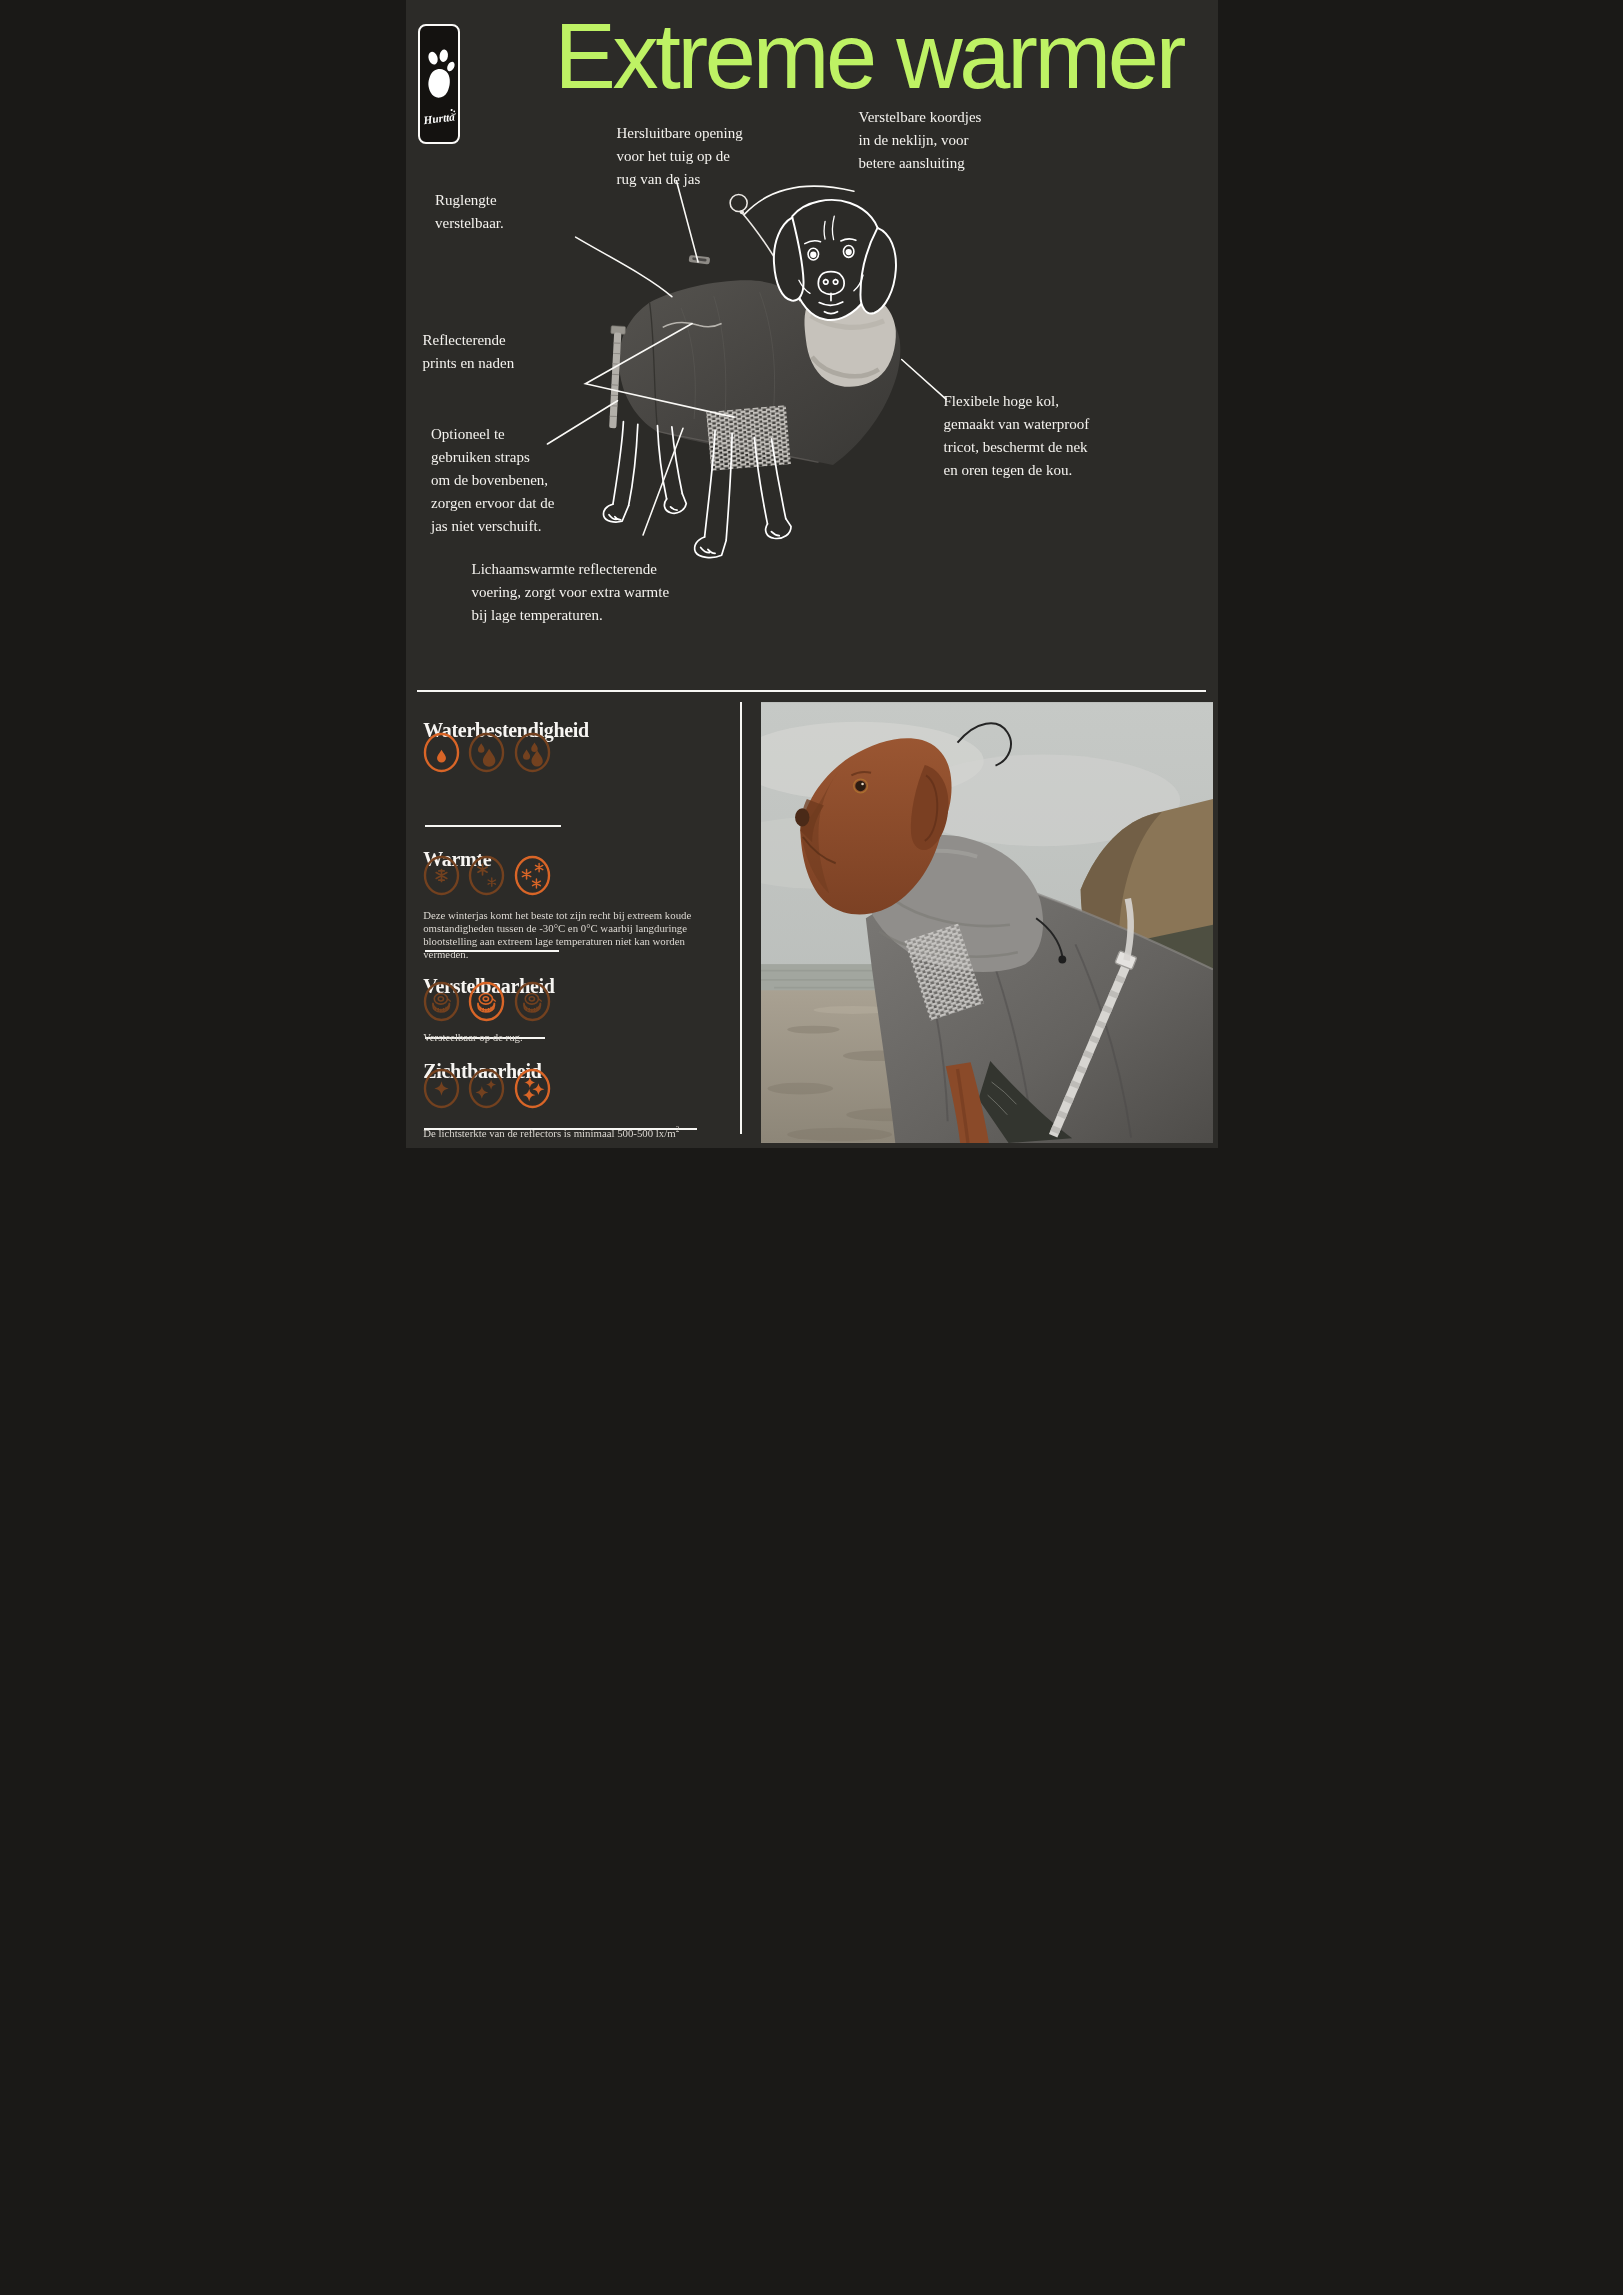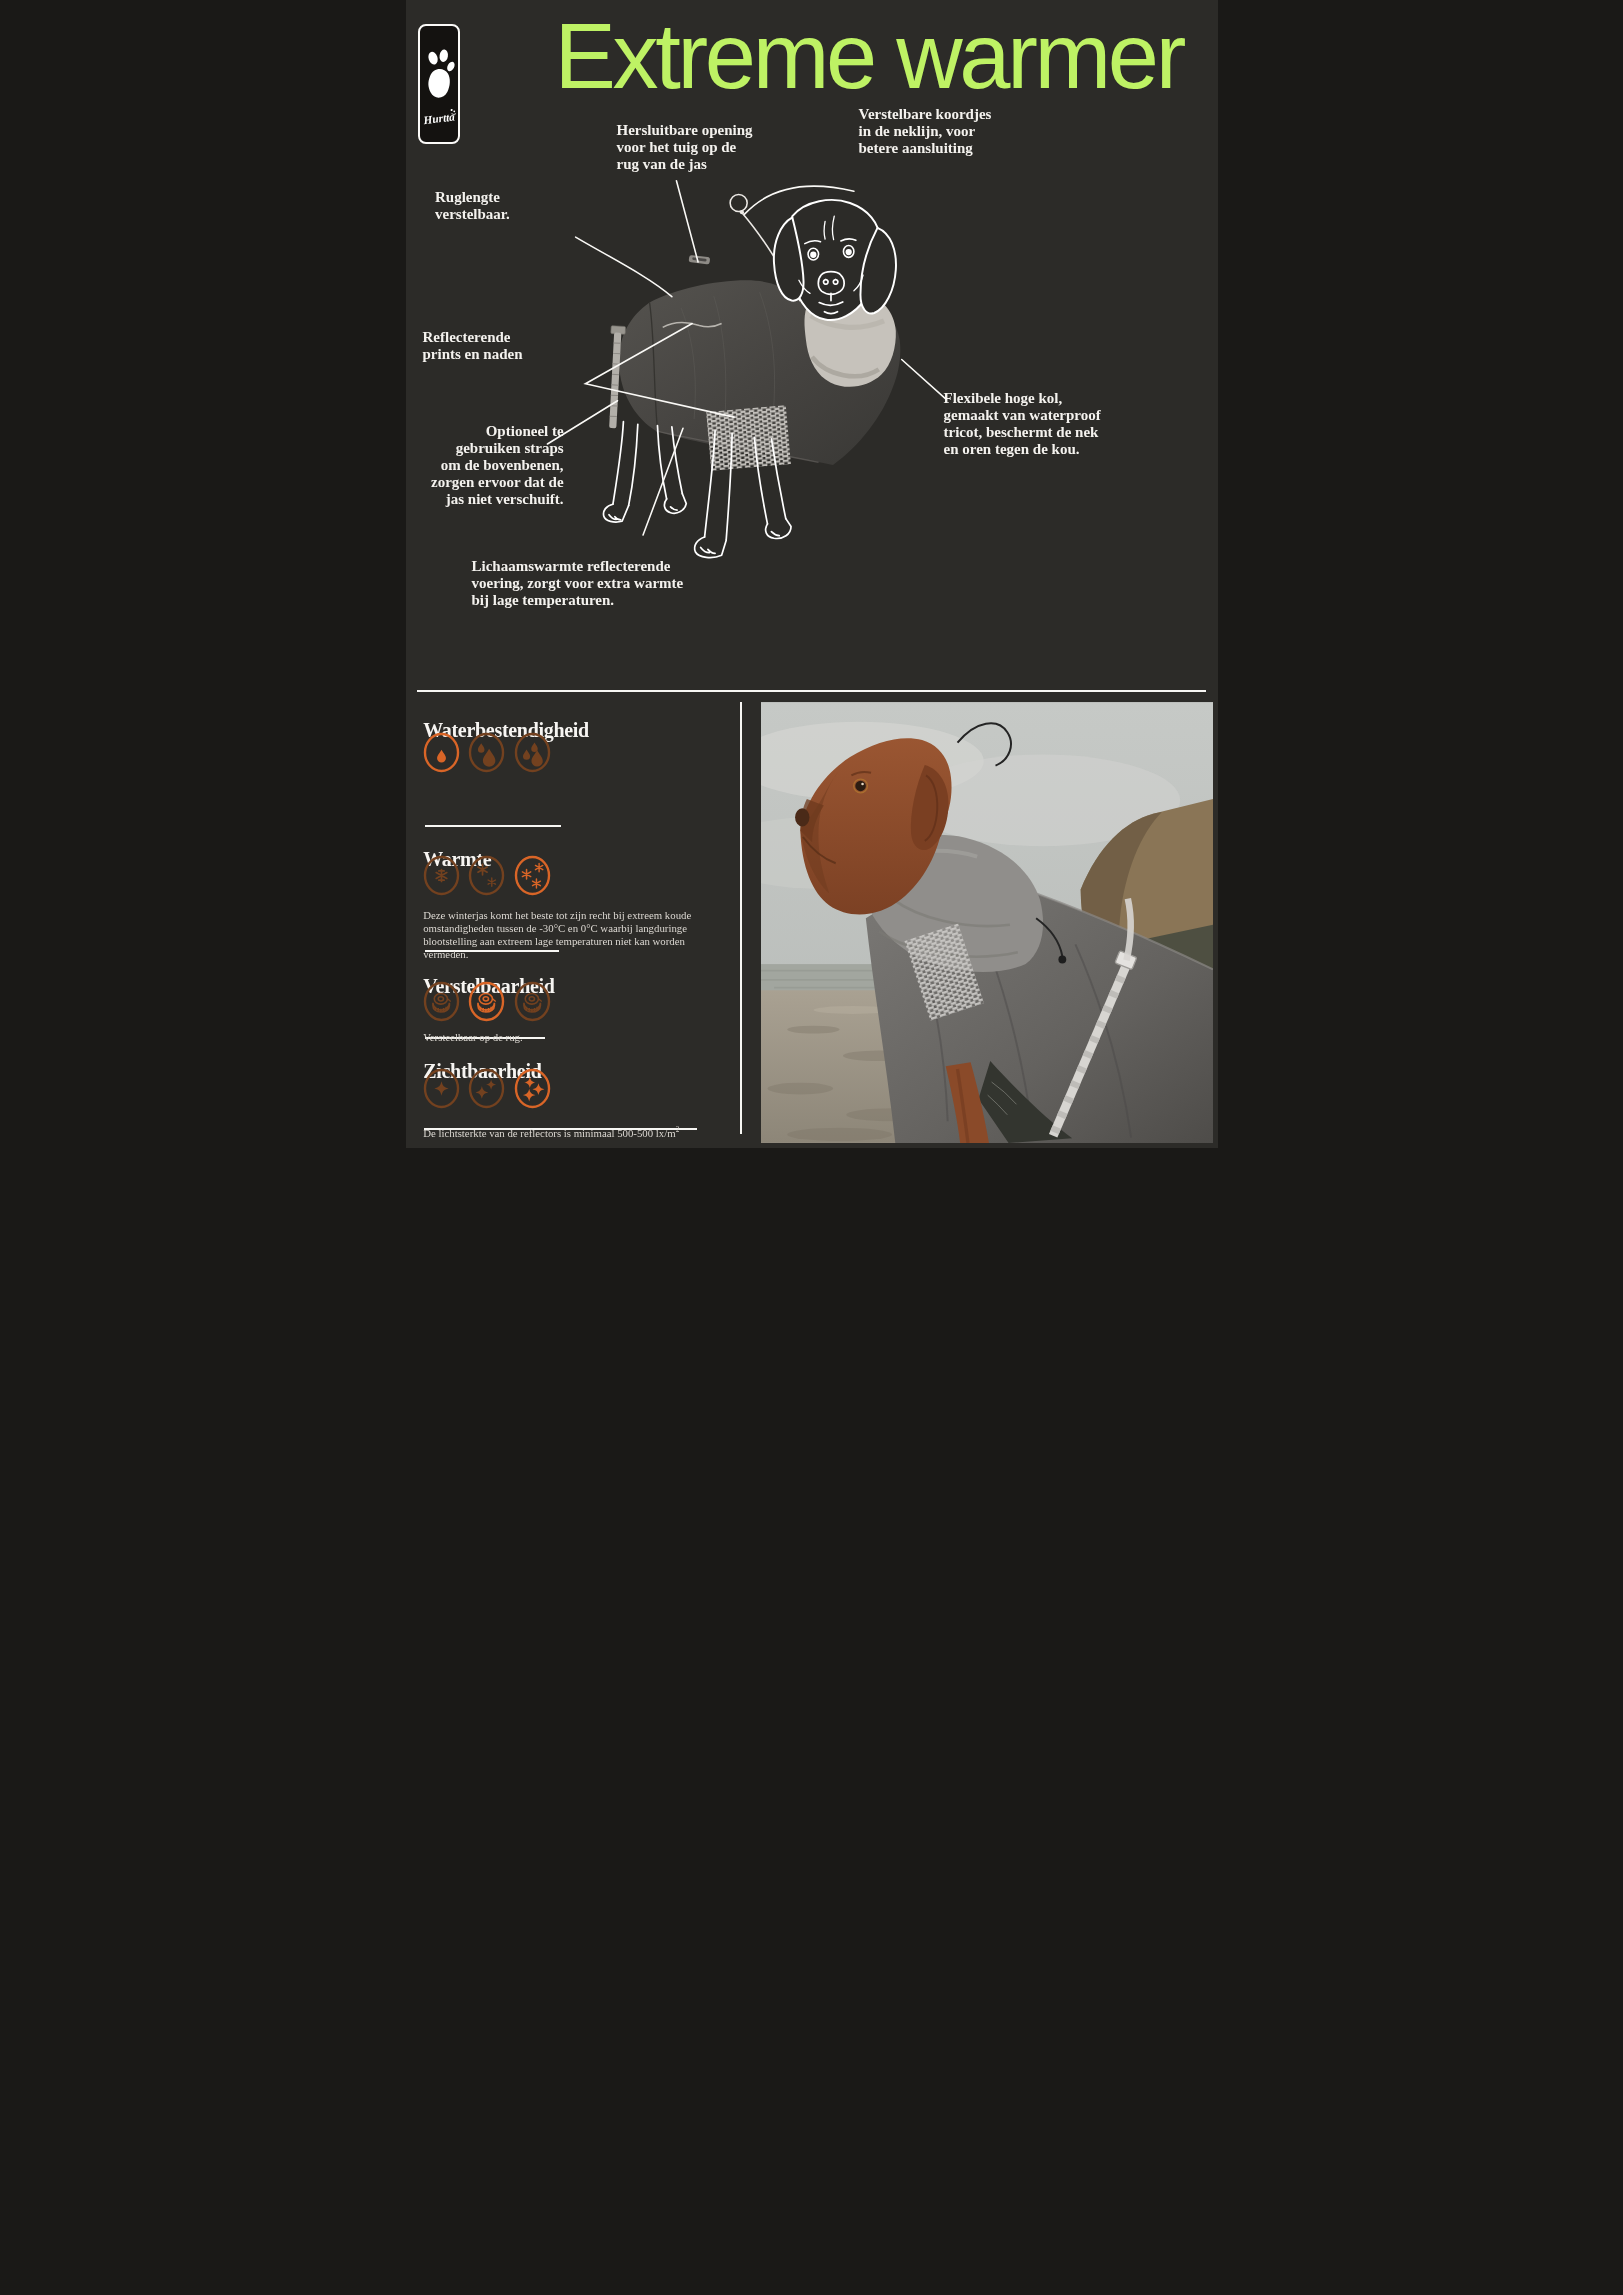--- a/index.html
+++ b/index.html
@@ -10,21 +10,21 @@
   }
   
   .logo{position:absolute;left:12.4px;top:23.6px;width:42px;height:120px;
     background:#141210;border:2px solid #fbfaf8;border-radius:7.9px;box-sizing:border-box;}
   .logo svg{position:absolute;inset:0;width:100%;height:100%;}
   
   .title{position:absolute;left:149px;top:3.9px;width:655px;
     font-family:"Liberation Sans",sans-serif;font-weight:normal;
     font-size:92px;letter-spacing:-3.3px;color:#bef264;white-space:nowrap;}
   
-  .ann{position:absolute;font-weight:bold;font-size:15px;line-height:17px;
+  .ann{position:absolute;font-weight:normal;font-size:15px;line-height:23px;
     color:#f4f2ee;white-space:pre-line;}
   
   .rule{position:absolute;height:2px;background:#f7f6f3;}
   .vrule{position:absolute;width:2px;background:#f7f6f3;}
   .sec-title{position:absolute;left:17.7px;font-weight:bold;font-size:20px;
     letter-spacing:-0.3px;color:#f7f5f2;white-space:nowrap;}
   .body{position:absolute;left:17.7px;font-size:10.8px;line-height:13px;
     color:#dcd8d2;white-space:pre-line;}
   .icon-row{position:absolute;left:17px;display:flex;gap:8.5px;}
   .cell{width:37px;height:41px;color:#73411f;}
@@ -70,21 +70,21 @@
 in de neklijn, voor
 betere aansluiting</div>
   <div class="ann" style="left:29.5px;top:189px;">Ruglengte
 verstelbaar.</div>
   <div class="ann" style="left:17px;top:329px;">Reflecterende
 prints en naden</div>
   <div class="ann" style="left:538px;top:390px;">Flexibele hoge kol,
 gemaakt van waterproof
 tricot, beschermt de nek
 en oren tegen de kou.</div>
-  <div class="ann" style="left:25.5px;top:423px;text-align:right;">Optioneel te
+  <div class="ann" style="left:25.5px;top:423px;">Optioneel te
 gebruiken straps
 om de bovenbenen,
 zorgen ervoor dat de
 jas niet verschuift.</div>
   <div class="ann" style="left:66px;top:526px;margin-top:32px;">Lichaamswarmte reflecterende
 voering, zorgt voor extra warmte
 bij lage temperaturen.</div>
 
   <svg class="illu" viewBox="0 0 1240 1754">
     <defs>

